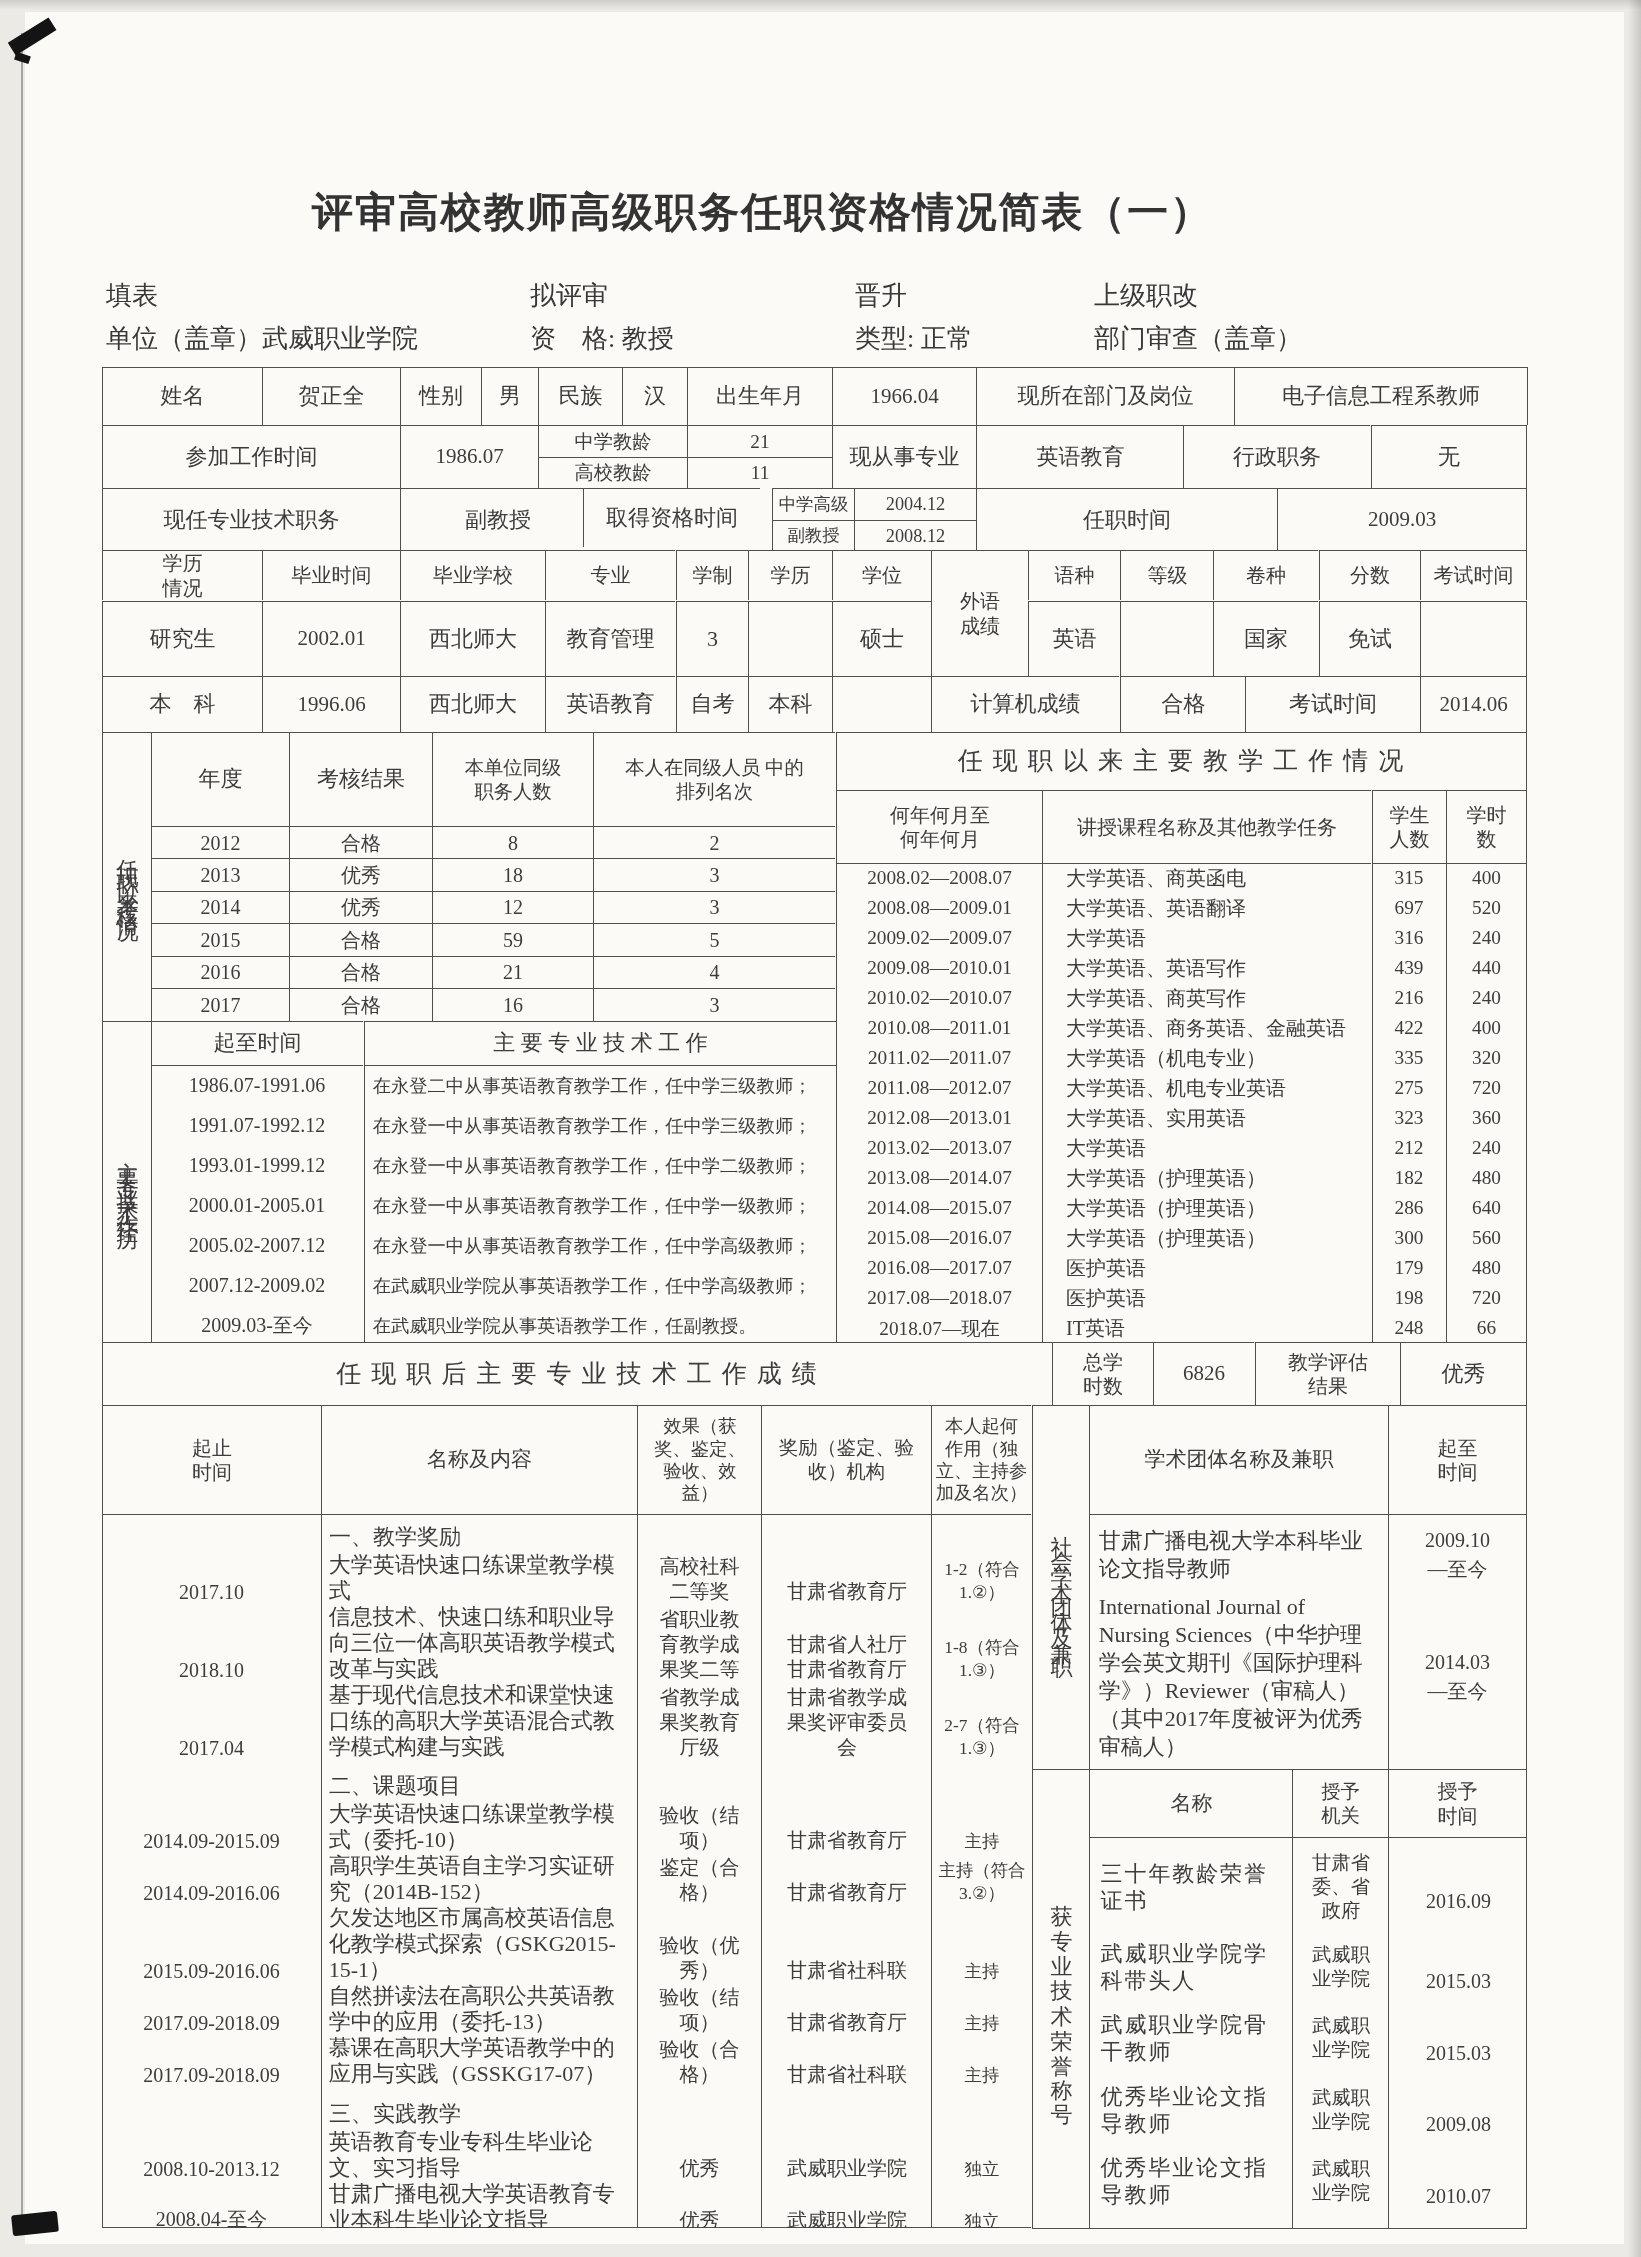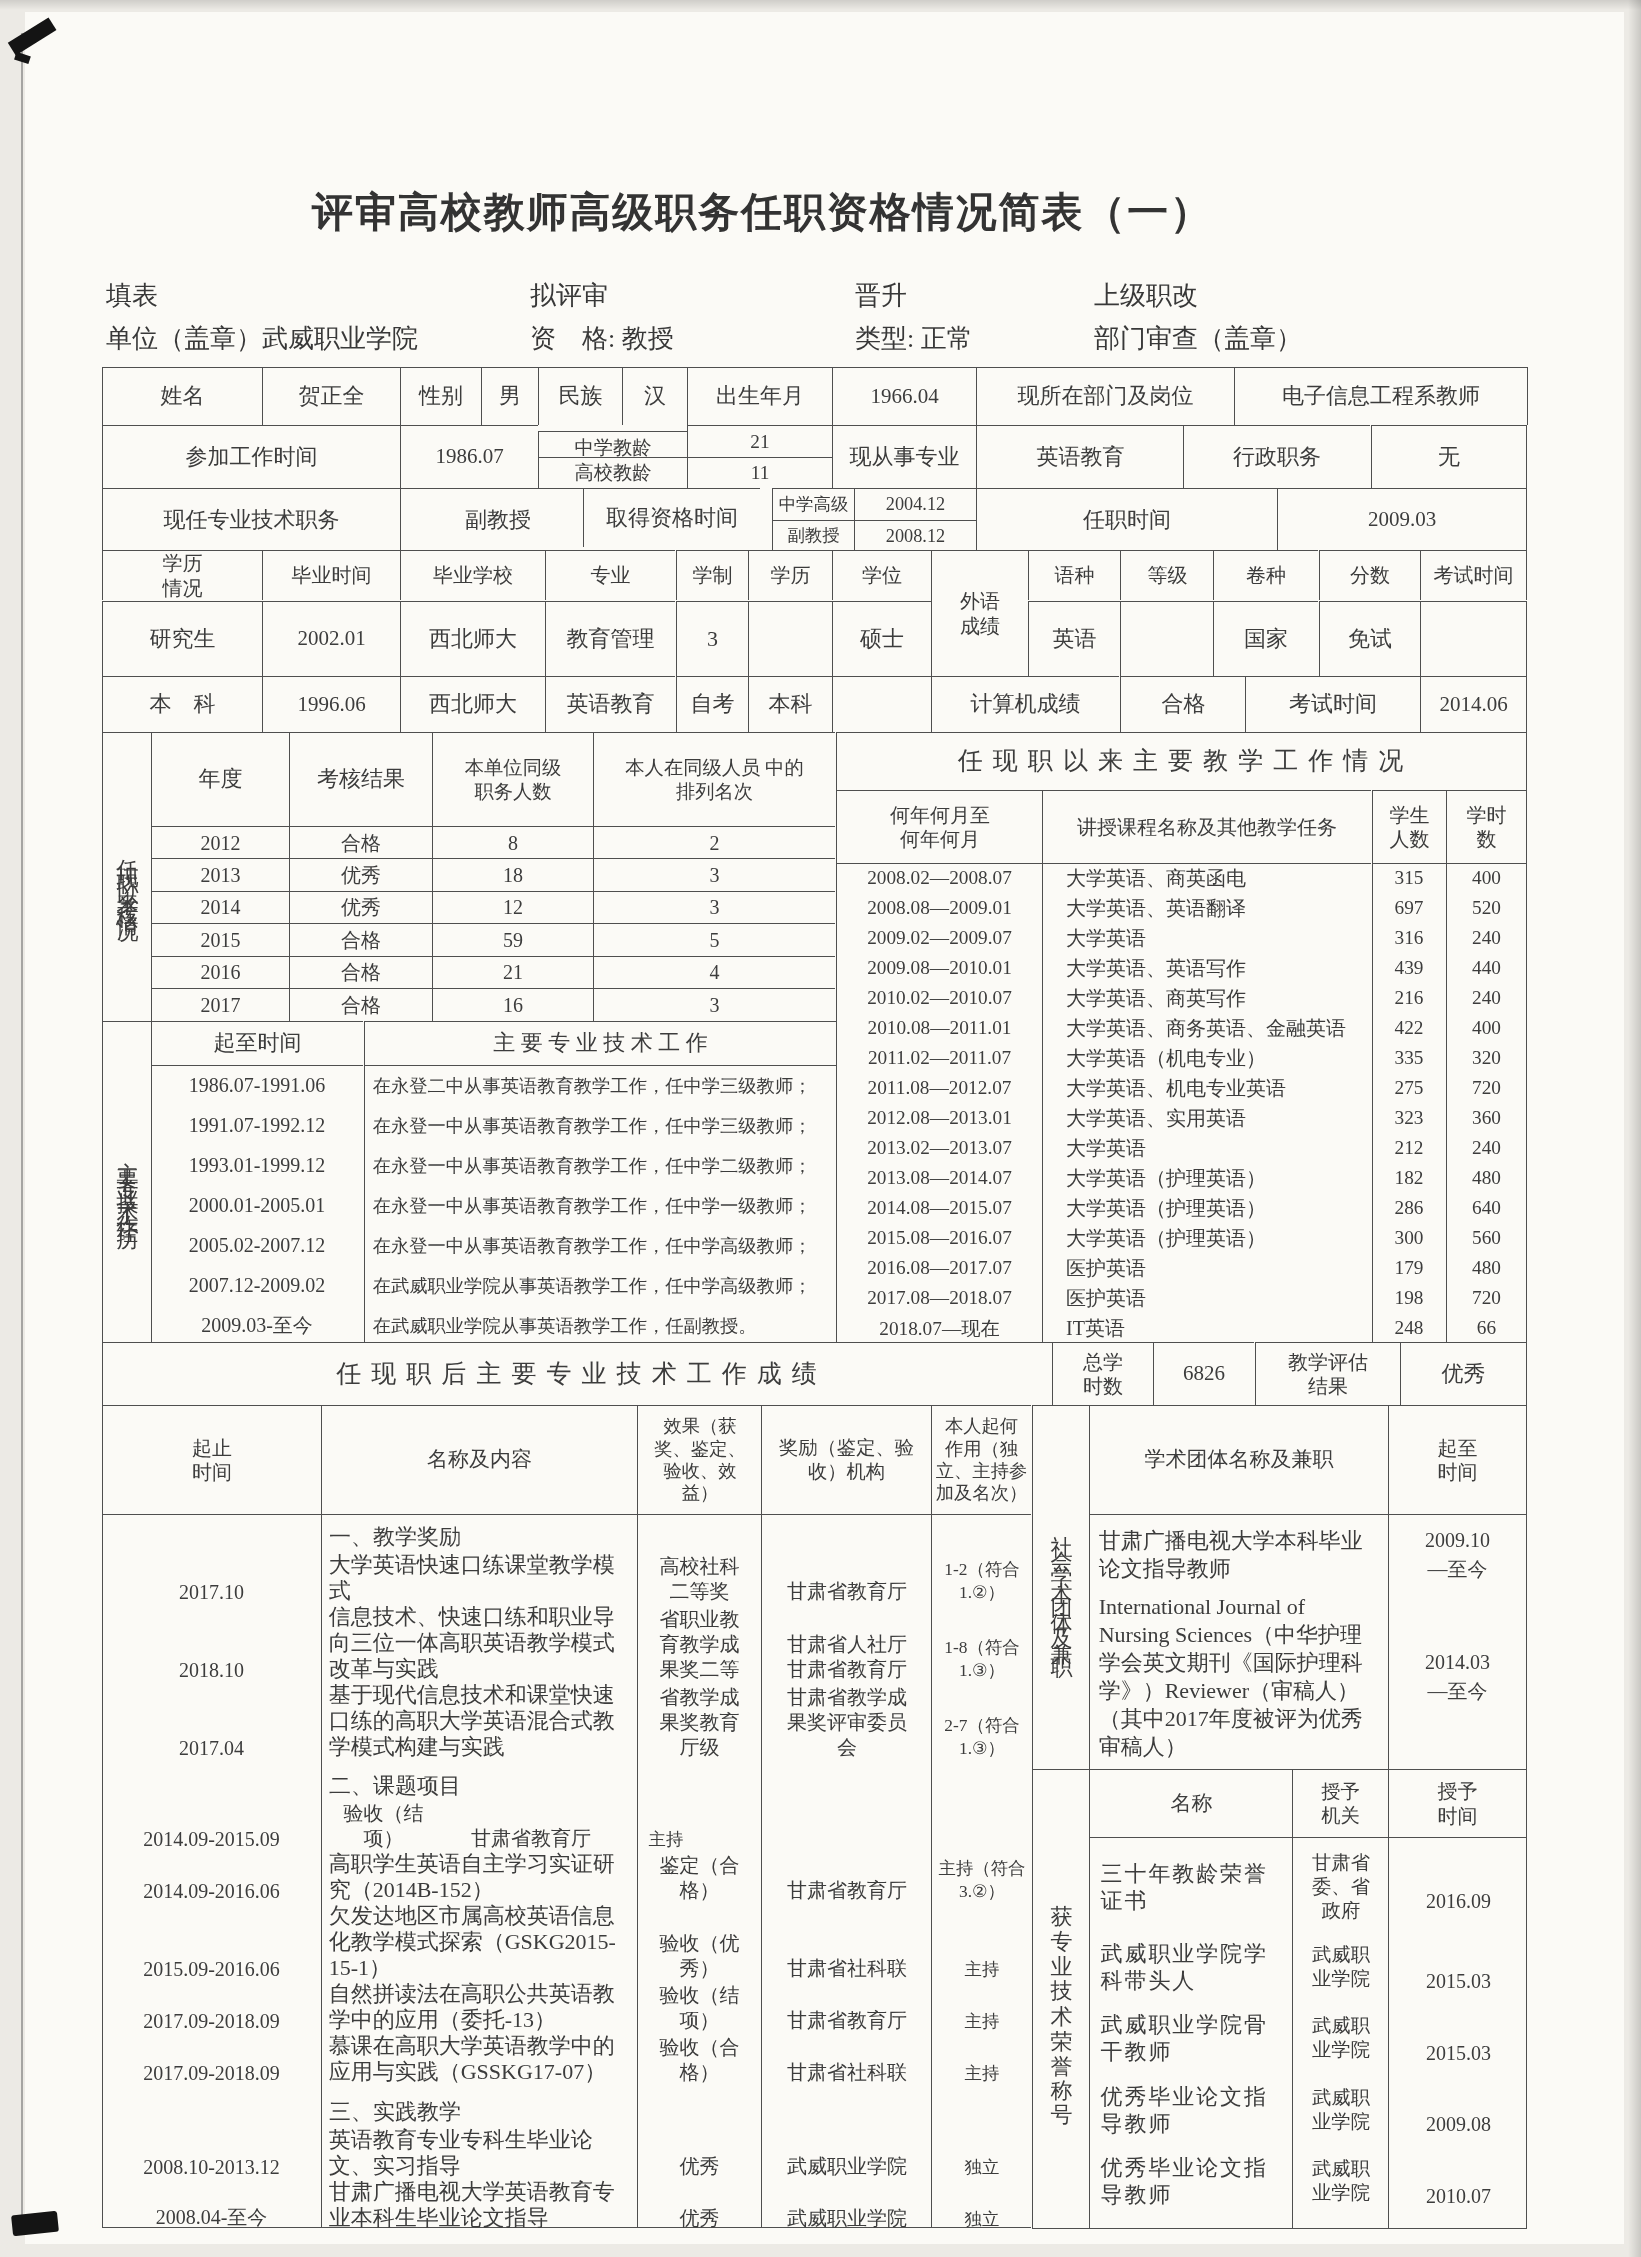--- a/index.html
+++ b/index.html
@@ -85,21 +85,21 @@
   <div class="c" style="left:379px;top:0;width:57px;height:58px">男</div>
   <div class="c" style="left:436px;top:0;width:84px;height:58px">民族</div>
   <div class="c" style="left:520px;top:0;width:65px;height:58px">汉</div>
   <div class="c" style="left:585px;top:0;width:145px;height:58px">出生年月</div>
   <div class="c f22" style="left:730px;top:0;width:144px;height:58px">1966.04</div>
   <div class="c" style="left:874px;top:0;width:258px;height:58px">现所在部门及岗位</div>
   <div class="c br" style="left:1132px;top:0;width:294px;height:58px">电子信息工程系教师</div>
 
   <div class="c" style="left:0;top:58px;width:298px;height:63px">参加工作时间</div>
   <div class="c f22" style="left:298px;top:58px;width:138px;height:63px">1986.07</div>
-  <div class="c f20" style="left:436px;top:64px;width:149px;height:32px">中学教龄</div>
+  <div class="c f20" style="left:436px;top:58px;width:149px;height:32px">中学教龄</div>
   <div class="c f20" style="left:436px;top:90px;width:149px;height:31px">高校教龄</div>
   <div class="c f20" style="left:585px;top:58px;width:145px;height:32px">21</div>
   <div class="c f20" style="left:585px;top:90px;width:145px;height:31px">11</div>
   <div class="c" style="left:730px;top:58px;width:144px;height:63px">现从事专业</div>
   <div class="c" style="left:874px;top:58px;width:208px;height:63px">英语教育</div>
   <div class="c" style="left:1081px;top:58px;width:187px;height:63px">行政职务</div>
   <div class="c br" style="left:1269px;top:58px;width:156px;height:63px">无</div>
 
   <div class="c" style="left:0;top:121px;width:298px;height:63px">现任专业技术职务</div>
   <div class="c" style="left:298px;top:121px;width:195px;height:63px">副教授</div>
@@ -401,20 +401,21 @@
 会</div>
         <div class="gr">2-7（符合
 1.③）</div>
       </div>
     <div class="ghead">
         <div class="gsp"></div>
         <div>二、课题项目</div>
       </div>
     <div class="grow">
         <div class="gd">2014.09-2015.09</div>
+        <div class="gn">大学英语快速口练课堂教学模式（委托-10）</div>
         <div class="ge">验收（结
 项）</div>
         <div class="go">甘肃省教育厅</div>
         <div class="gr">主持</div>
       </div>
     <div class="grow">
         <div class="gd">2014.09-2016.06</div>
         <div class="gn">高职学生英语自主学习实证研究（2014B-152）</div>
         <div class="ge">鉴定（合
 格）</div>

